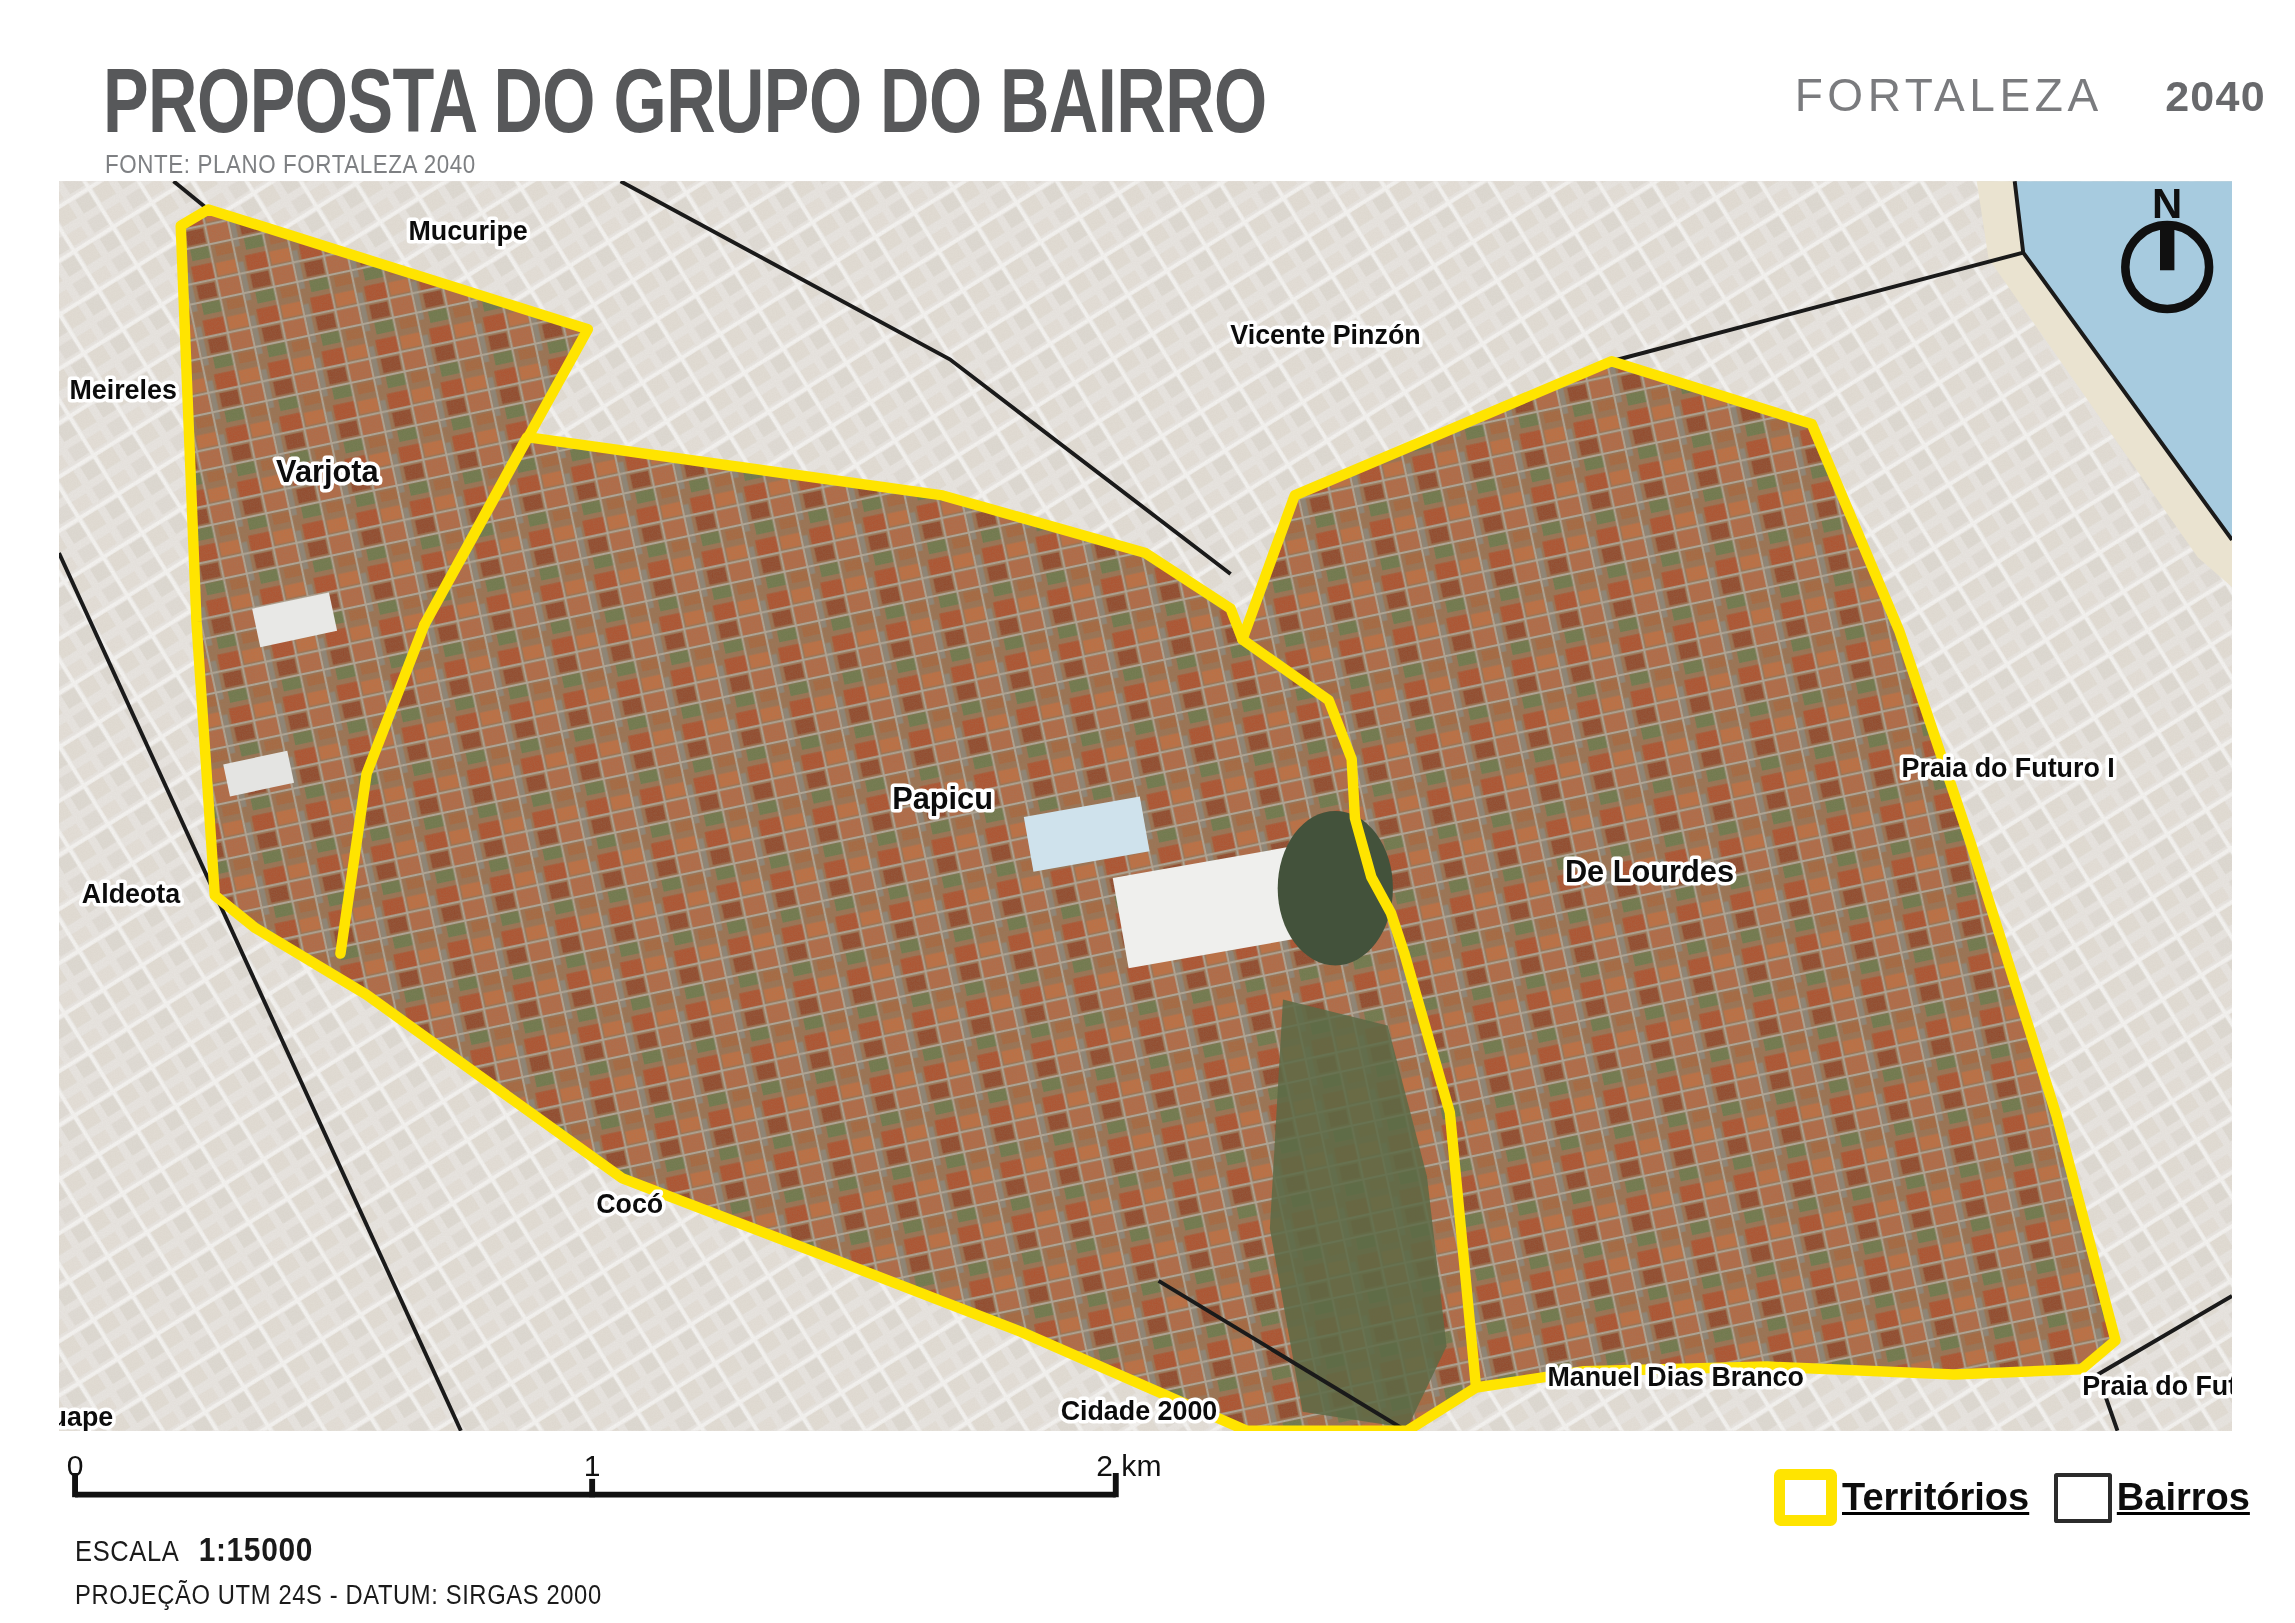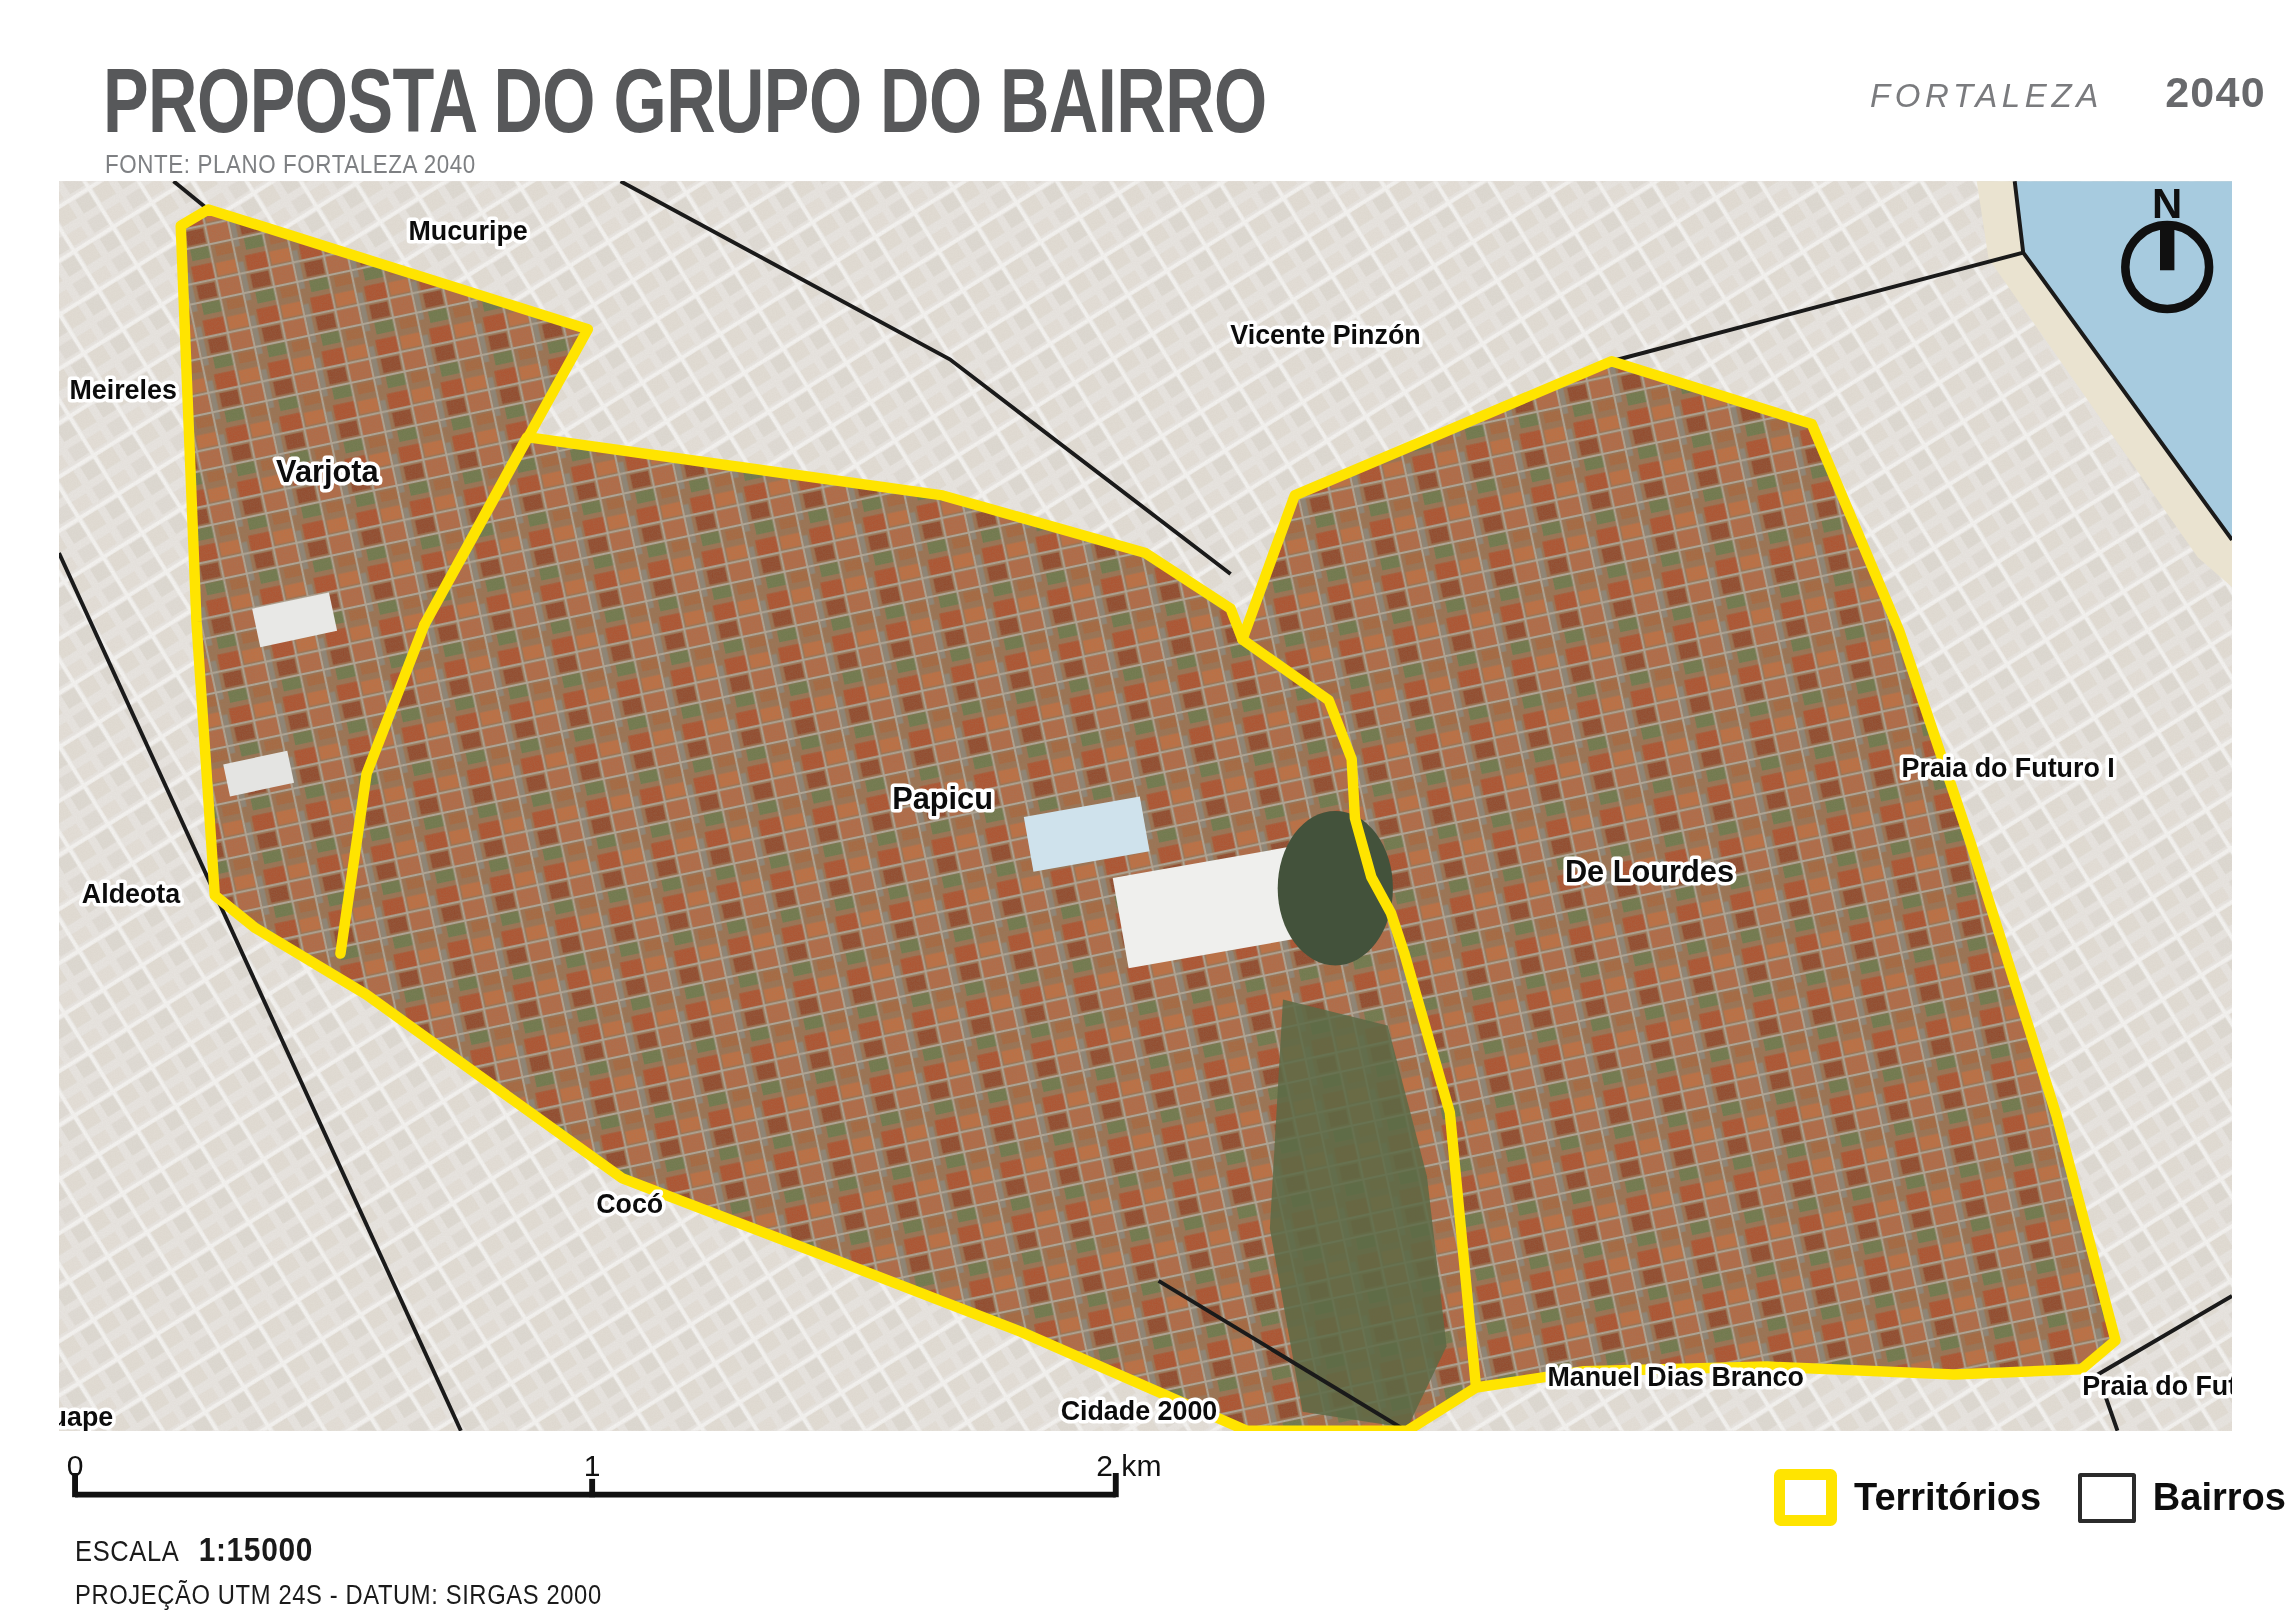--- a/index.html
+++ b/index.html
@@ -4,38 +4,38 @@
 <style>
   html,body{margin:0;padding:0;background:#ffffff;width:2295px;height:1623px;
     font-family:"Liberation Sans",sans-serif;-webkit-font-smoothing:antialiased;}
   .abs{position:absolute;}
   
   .title{left:103px;top:52px;font-size:90px;font-weight:bold;color:#57585a;
     transform:scaleX(.76);transform-origin:0 0;white-space:nowrap;line-height:1.1;letter-spacing:-0.7px;}
   .subtitle{left:105px;top:149px;font-size:26px;color:#7e8083;transform:scaleX(.86);
     transform-origin:0 0;white-space:nowrap;letter-spacing:0.7px;}
   .brand{right:29px;top:68px;display:flex;align-items:baseline;gap:14.4px;}
-  .brand-name{font-size:33px;color:#7a7b7e;letter-spacing:4.6px;font-style:italic;}
+  .brand-name{font-size:46px;color:#7a7b7e;letter-spacing:4.6px;}
   .brand-year{font-size:43px;font-weight:bold;color:#68696c;letter-spacing:1.3px;margin-left:48px;}
   
   .map-wrap{left:59px;top:181px;width:2173px;height:1250px;overflow:hidden;background:#e8e5e1;}
   .lbl{font-family:"Liberation Sans",sans-serif;font-weight:bold;fill:#0c0c0c;stroke:#ffffff;
     stroke-width:11px;paint-order:stroke;stroke-linejoin:round;text-anchor:middle;}
   .lbl-out{font-size:41px;}
   .lbl-in{font-size:47px;}
   .north-n{font-family:"Liberation Sans",sans-serif;font-weight:bold;font-size:64px;fill:#101010;text-anchor:middle;}
   
   .scalebar{left:52px;top:1437px;width:1113px;height:72px;}
   .sb-num{font-family:"Liberation Sans",sans-serif;font-size:46px;fill:#111;text-anchor:middle;}
   .escala-row{left:75px;top:1530px;transform:scaleX(.88);transform-origin:0 0;white-space:nowrap;color:#1a1a1a;}
   .escala-label{font-size:29px;letter-spacing:0.7px;}
   .escala-value{font-size:34px;font-weight:bold;margin-left:22px;letter-spacing:0.7px;}
   .projection{left:75px;top:1580px;font-size:27px;color:#1a1a1a;transform:scaleX(.88);
     transform-origin:0 0;white-space:nowrap;letter-spacing:0.7px;}
-  .legend{left:1774px;top:1466px;display:flex;align-items:center;gap:17px;height:63px;}
+  .legend{left:1774px;top:1466px;display:flex;align-items:center;gap:5px;height:63px;text-decoration:underline;}
   .sw-terr{width:41px;height:35px;background:#fff;border:11px solid #ffe400;border-radius:6.5px;}
   .sw-bairro{width:50px;height:42px;background:#fff;border:4.6px solid #2b2b2b;border-radius:2.6px;margin-left:19.6px;}
   .legend-text{font-size:38px;font-weight:bold;color:#0d0d0d;white-space:nowrap;}
 </style>
 </head>
 <body>
 
 <div class="abs title">PROPOSTA DO GRUPO DO BAIRRO</div>
 <div class="abs subtitle">FONTE: PLANO FORTALEZA 2040</div>
 <div class="abs brand">

